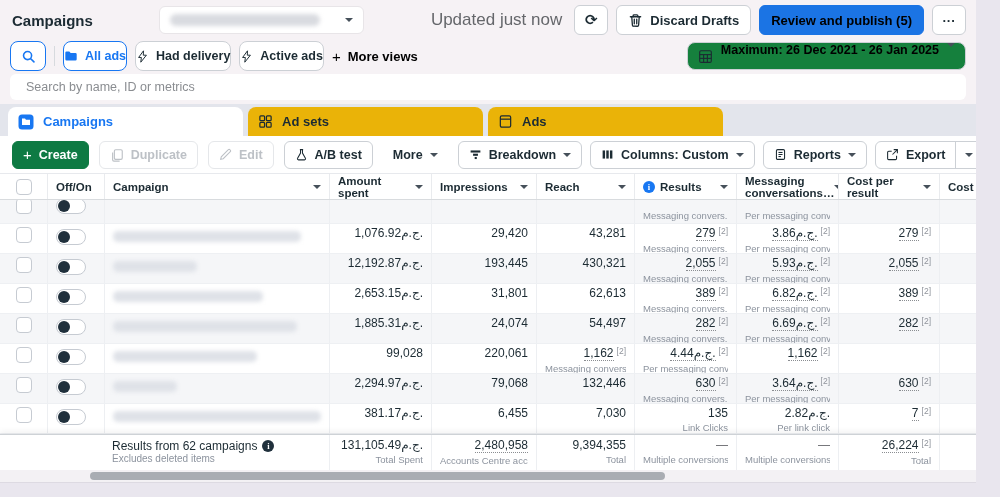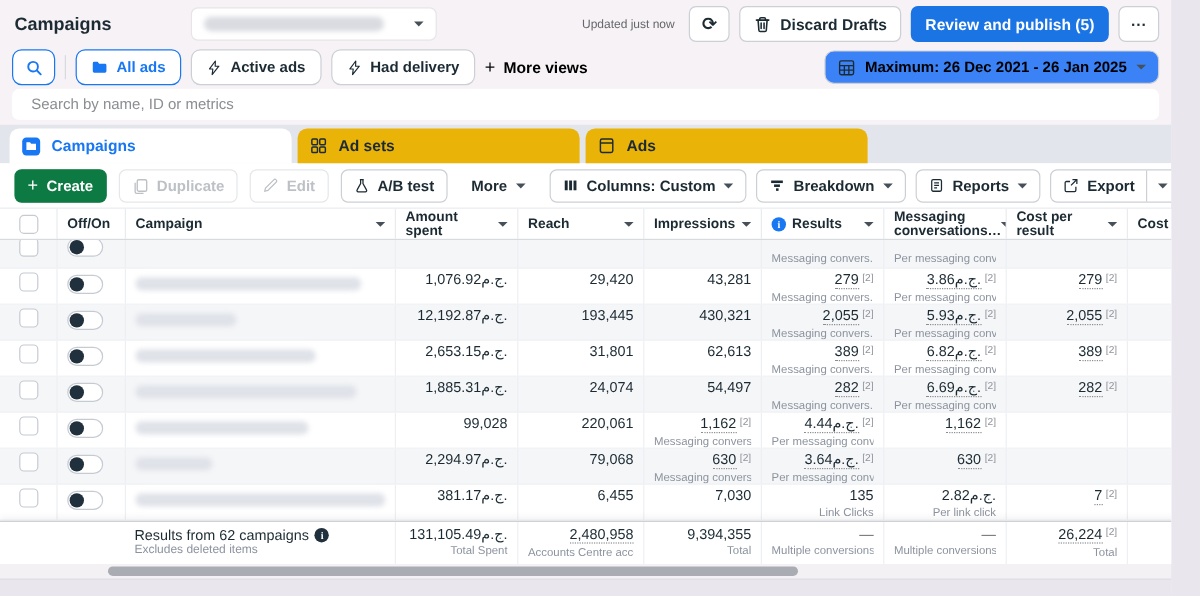--- a/index.html
+++ b/index.html
@@ -7,39 +7,39 @@
   .app{width:976px;height:497px;position:relative;overflow:hidden;background:#f6f2f5;color:#1c2b33}
 
   
   .topbar{height:40px;display:flex;align-items:center;gap:10px;padding:0 10px}
   .page-title{font-size:15px;font-weight:700;padding-left:2px}
   .acct-dd{width:205px;height:28px;background:#fff;border:1px solid #e8e5e8;border-radius:6px;
            display:flex;align-items:center;justify-content:space-between;padding:0 10px;margin-left:56px;cursor:pointer}
   .blob{height:12px;border-radius:6px;background:#d9dbe0;filter:blur(2px)}
   .acct-dd .blob{width:150px}
   .topbar-right{margin-left:auto;display:flex;align-items:center;gap:8px}
-  .updated{color:#65676b;font-size:10px;margin-right:4px}
+  .updated{color:#65676b;font-size:17px;margin-right:4px}
   .btn{height:30px;display:inline-flex;align-items:center;gap:7px;padding:0 11px;border-radius:6px;
        font-size:13px;font-weight:700;background:#fff;border:1px solid #ccd0d5;color:#1c2b33;cursor:pointer;white-space:nowrap}
-  .btn-primary{background:#1b74e4;border-color:#1b74e4;color:#ffffff}
+  .btn-primary{background:#1b74e4;border-color:#1b74e4;color:#000000}
   .btn-square{width:34px;justify-content:center;padding:0}
   .refresh-glyph{font-family:"DejaVu Sans",sans-serif;font-size:15px;line-height:1}
 
   
   .filterbar{height:32px;display:flex;align-items:center;gap:8px;padding:0 10px}
   .search-sq{width:36px;height:30px;border:1px solid #1877f2;border-radius:8px;background:#fff;
              display:flex;align-items:center;justify-content:center;color:#1877f2;cursor:pointer}
   .vdiv{width:1px;height:20px;background:#d7dade}
   .seg{height:30px;border:1px solid #ccd0d5;border-radius:8px;background:#fff;display:inline-flex;
-       align-items:center;gap:7px;padding:0 12px;font-size:12.5px;font-weight:700;color:#1c2b33;cursor:pointer;white-space:nowrap}
+       align-items:center;gap:7px;padding:0 0;font-size:12.5px;font-weight:700;color:#1c2b33;cursor:pointer;white-space:nowrap}
   .seg.active{border-color:#1877f2;color:#1877f2}
   .more-views{border:none;background:none;font-size:13px;font-weight:700;display:inline-flex;gap:7px;align-items:center;cursor:pointer}
   .plus-glyph{font-size:15px;font-weight:400}
-  .date-btn{margin-left:auto;height:28px;border:1px solid #ccd0d5;border-radius:8px;background:#3b82f6;
-            display:inline-flex;align-items:center;gap:8px;padding:0 10px;font-size:12.5px;font-weight:700;cursor:pointer;white-space:nowrap}
+  .date-btn{margin-left:auto;height:28px;border:1px solid #ccd0d5;border-radius:8px;background:#15803d;
+            display:inline-flex;gap:8px;padding:0 10px;font-size:12.5px;font-weight:700;cursor:pointer;white-space:nowrap}
 
   
   .searchrow{height:32px;padding:2px 10px 4px}
   .searchrow input{width:100%;height:26px;border:none;border-radius:6px;background:#fff;padding:0 16px;
                    font-size:12.5px;color:#1c2b33;outline:none;font-family:"Liberation Sans",sans-serif}
   .searchrow input::placeholder{color:#8a8d91}
 
   
   .tabs{height:32px;background:#e3e5ec;display:flex;align-items:stretch;gap:5px;padding:3px 8px 0}
   .tab{width:235px;display:flex;align-items:center;gap:9px;padding:0 10px;font-size:13px;font-weight:700;
@@ -164,29 +164,29 @@
           </svg>
       </span>
       <span>All ads</span>
     </button>
     <button class="seg">
       <span class="icon">
         <svg width="13" height="13" viewBox="0 0 16 16">
             <path d="M9.2 1 3.2 9.2h3.4L5.9 15l6.9-8.6H9z" fill="none" stroke="#1c2b33" stroke-width="1.2" stroke-linejoin="round"></path>
           </svg>
       </span>
-      <span>Active ads</span>
+      <span>Had delivery</span>
     </button>
     <button class="seg">
       <span class="icon">
         <svg width="13" height="13" viewBox="0 0 16 16">
             <path d="M9.2 1 3.2 9.2h3.4L5.9 15l6.9-8.6H9z" fill="none" stroke="#1c2b33" stroke-width="1.2" stroke-linejoin="round"></path>
           </svg>
       </span>
-      <span>Had delivery</span>
+      <span>Active ads</span>
     </button>
     <button class="more-views">
       <span class="plus-glyph">+</span>
       <span>More views</span>
     </button>
     <button class="date-btn">
       <span class="icon">
         <svg width="15" height="15" viewBox="0 0 16 16" fill="none" stroke="#1c2b33" stroke-width="1.2">
             <rect x="1.8" y="1.8" width="12.4" height="12.4" rx="1.5"></rect>
             <line x1="1.8" y1="6" x2="14.2" y2="6"></line>
@@ -265,40 +265,40 @@
             <path d="M6 2h4M6.8 2v4.2L3.2 12.6A1.3 1.3 0 0 0 4.3 14.6h7.4a1.3 1.3 0 0 0 1.1-2L9.2 6.2V2"></path>
           </svg>
       </span>
       <span>A/B test</span>
     </button>
     <button class="tb tb-plain">
       <span>More</span>
       <span class="caret"></span>
     </button>
     <div class="toolbar-right">
+      <button class="tb">
+        <span class="icon">
+          <svg width="13" height="13" viewBox="0 0 16 16">
+              <rect x="2" y="3" width="12" height="2.6" fill="#1c2b33"></rect>
+              <rect x="5" y="7" width="6" height="2.6" fill="#1c2b33"></rect>
+              <rect x="7" y="11" width="2.6" height="2.6" fill="#1c2b33"></rect>
+            </svg>
+        </span>
+        <span>Breakdown</span>
+        <span class="caret"></span>
+      </button>
       <button class="tb">
         <span class="icon">
           <svg width="13" height="13" viewBox="0 0 16 16">
               <rect x="2" y="3" width="3" height="10" fill="#1c2b33"></rect>
               <rect x="6.5" y="3" width="3" height="10" fill="#1c2b33"></rect>
               <rect x="11" y="3" width="3" height="10" fill="#1c2b33"></rect>
             </svg>
         </span>
         <span>Columns: Custom</span>
-        <span class="caret"></span>
-      </button>
-      <button class="tb">
-        <span class="icon">
-          <svg width="13" height="13" viewBox="0 0 16 16">
-              <rect x="2" y="3" width="12" height="2.6" fill="#1c2b33"></rect>
-              <rect x="5" y="7" width="6" height="2.6" fill="#1c2b33"></rect>
-              <rect x="7" y="11" width="2.6" height="2.6" fill="#1c2b33"></rect>
-            </svg>
-        </span>
-        <span>Breakdown</span>
         <span class="caret"></span>
       </button>
       <button class="tb">
         <span class="icon">
           <svg width="13" height="13" viewBox="0 0 16 16" fill="none" stroke="#1c2b33" stroke-width="1.3">
               <rect x="3" y="2" width="10" height="12" rx="1.5"></rect>
               <line x1="5.5" y1="5.5" x2="10.5" y2="5.5"></line>
               <line x1="5.5" y1="8" x2="10.5" y2="8"></line>
               <line x1="5.5" y1="10.5" x2="8.5" y2="10.5"></line>
             </svg>
@@ -336,25 +336,25 @@
       </div>
       <div class="th">
         <span class="hlabel">Campaign</span>
         <span class="caret"></span>
       </div>
       <div class="th">
         <span class="hlabel">Amount spent</span>
         <span class="caret"></span>
       </div>
       <div class="th">
+        <span class="hlabel">Impressions</span>
+        <span class="caret"></span>
+      </div>
+      <div class="th">
         <span class="hlabel">Reach</span>
-        <span class="caret"></span>
-      </div>
-      <div class="th">
-        <span class="hlabel">Impressions</span>
         <span class="caret"></span>
       </div>
       <div class="th">
         <span class="info-circle" style="margin-right:5px">i</span>
         <span class="hlabel">Results</span>
         <span class="caret"></span>
       </div>
       <div class="th">
         <span class="hlabel">Messaging conversations…</span>
         <span class="caret"></span>
@@ -671,20 +671,25 @@
       <span class="blur-blob"></span>
     </div>
     <div class="td">
       <div class="vline">
               <span class="val">2,294.97ج.م.</span>
             </div>
     </div>
     <div class="td">
       <div class="vline">
               <span class="val">79,068</span>
+            </div>
+    </div>
+    <div class="td">
+      <div class="vline">
+              <span class="val">132,446</span>
             </div>
     </div>
     <div class="td">
       <div class="vline">
               <span class="val u">630</span>
               <span class="note">[2]</span>
             </div>
       <div class="sub">Messaging convers...</div>
     </div>
     <div class="td">

